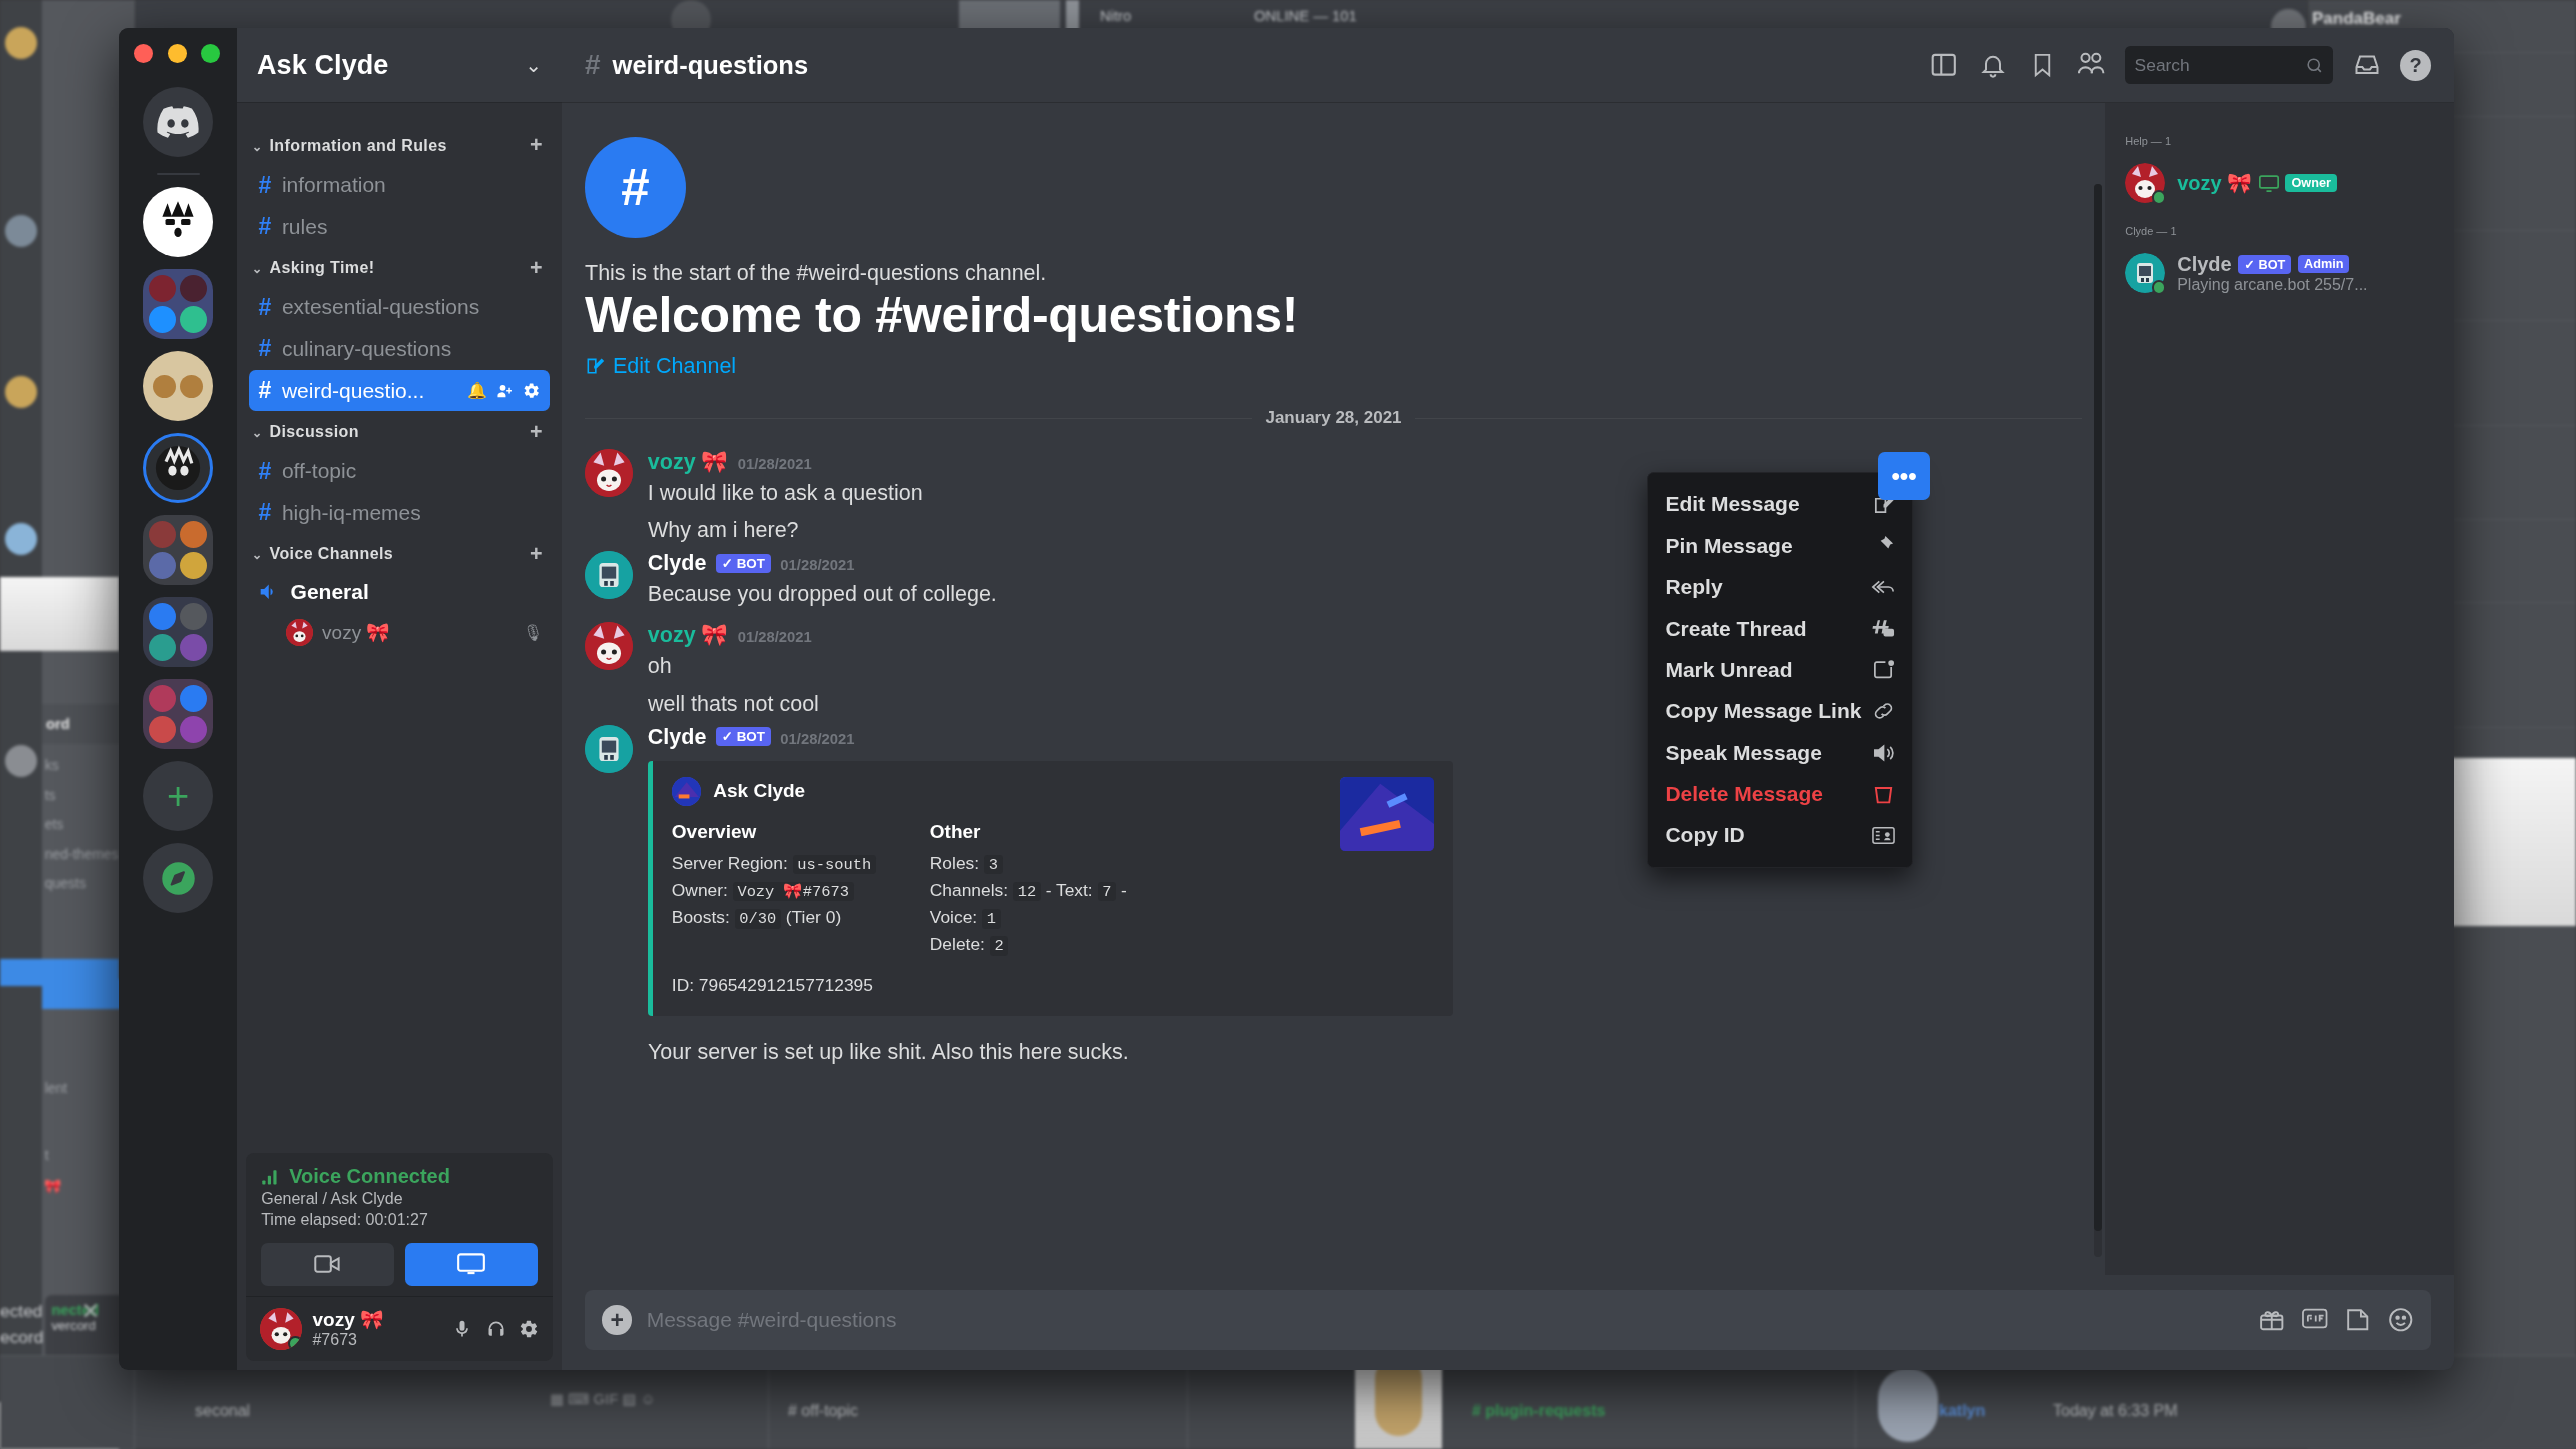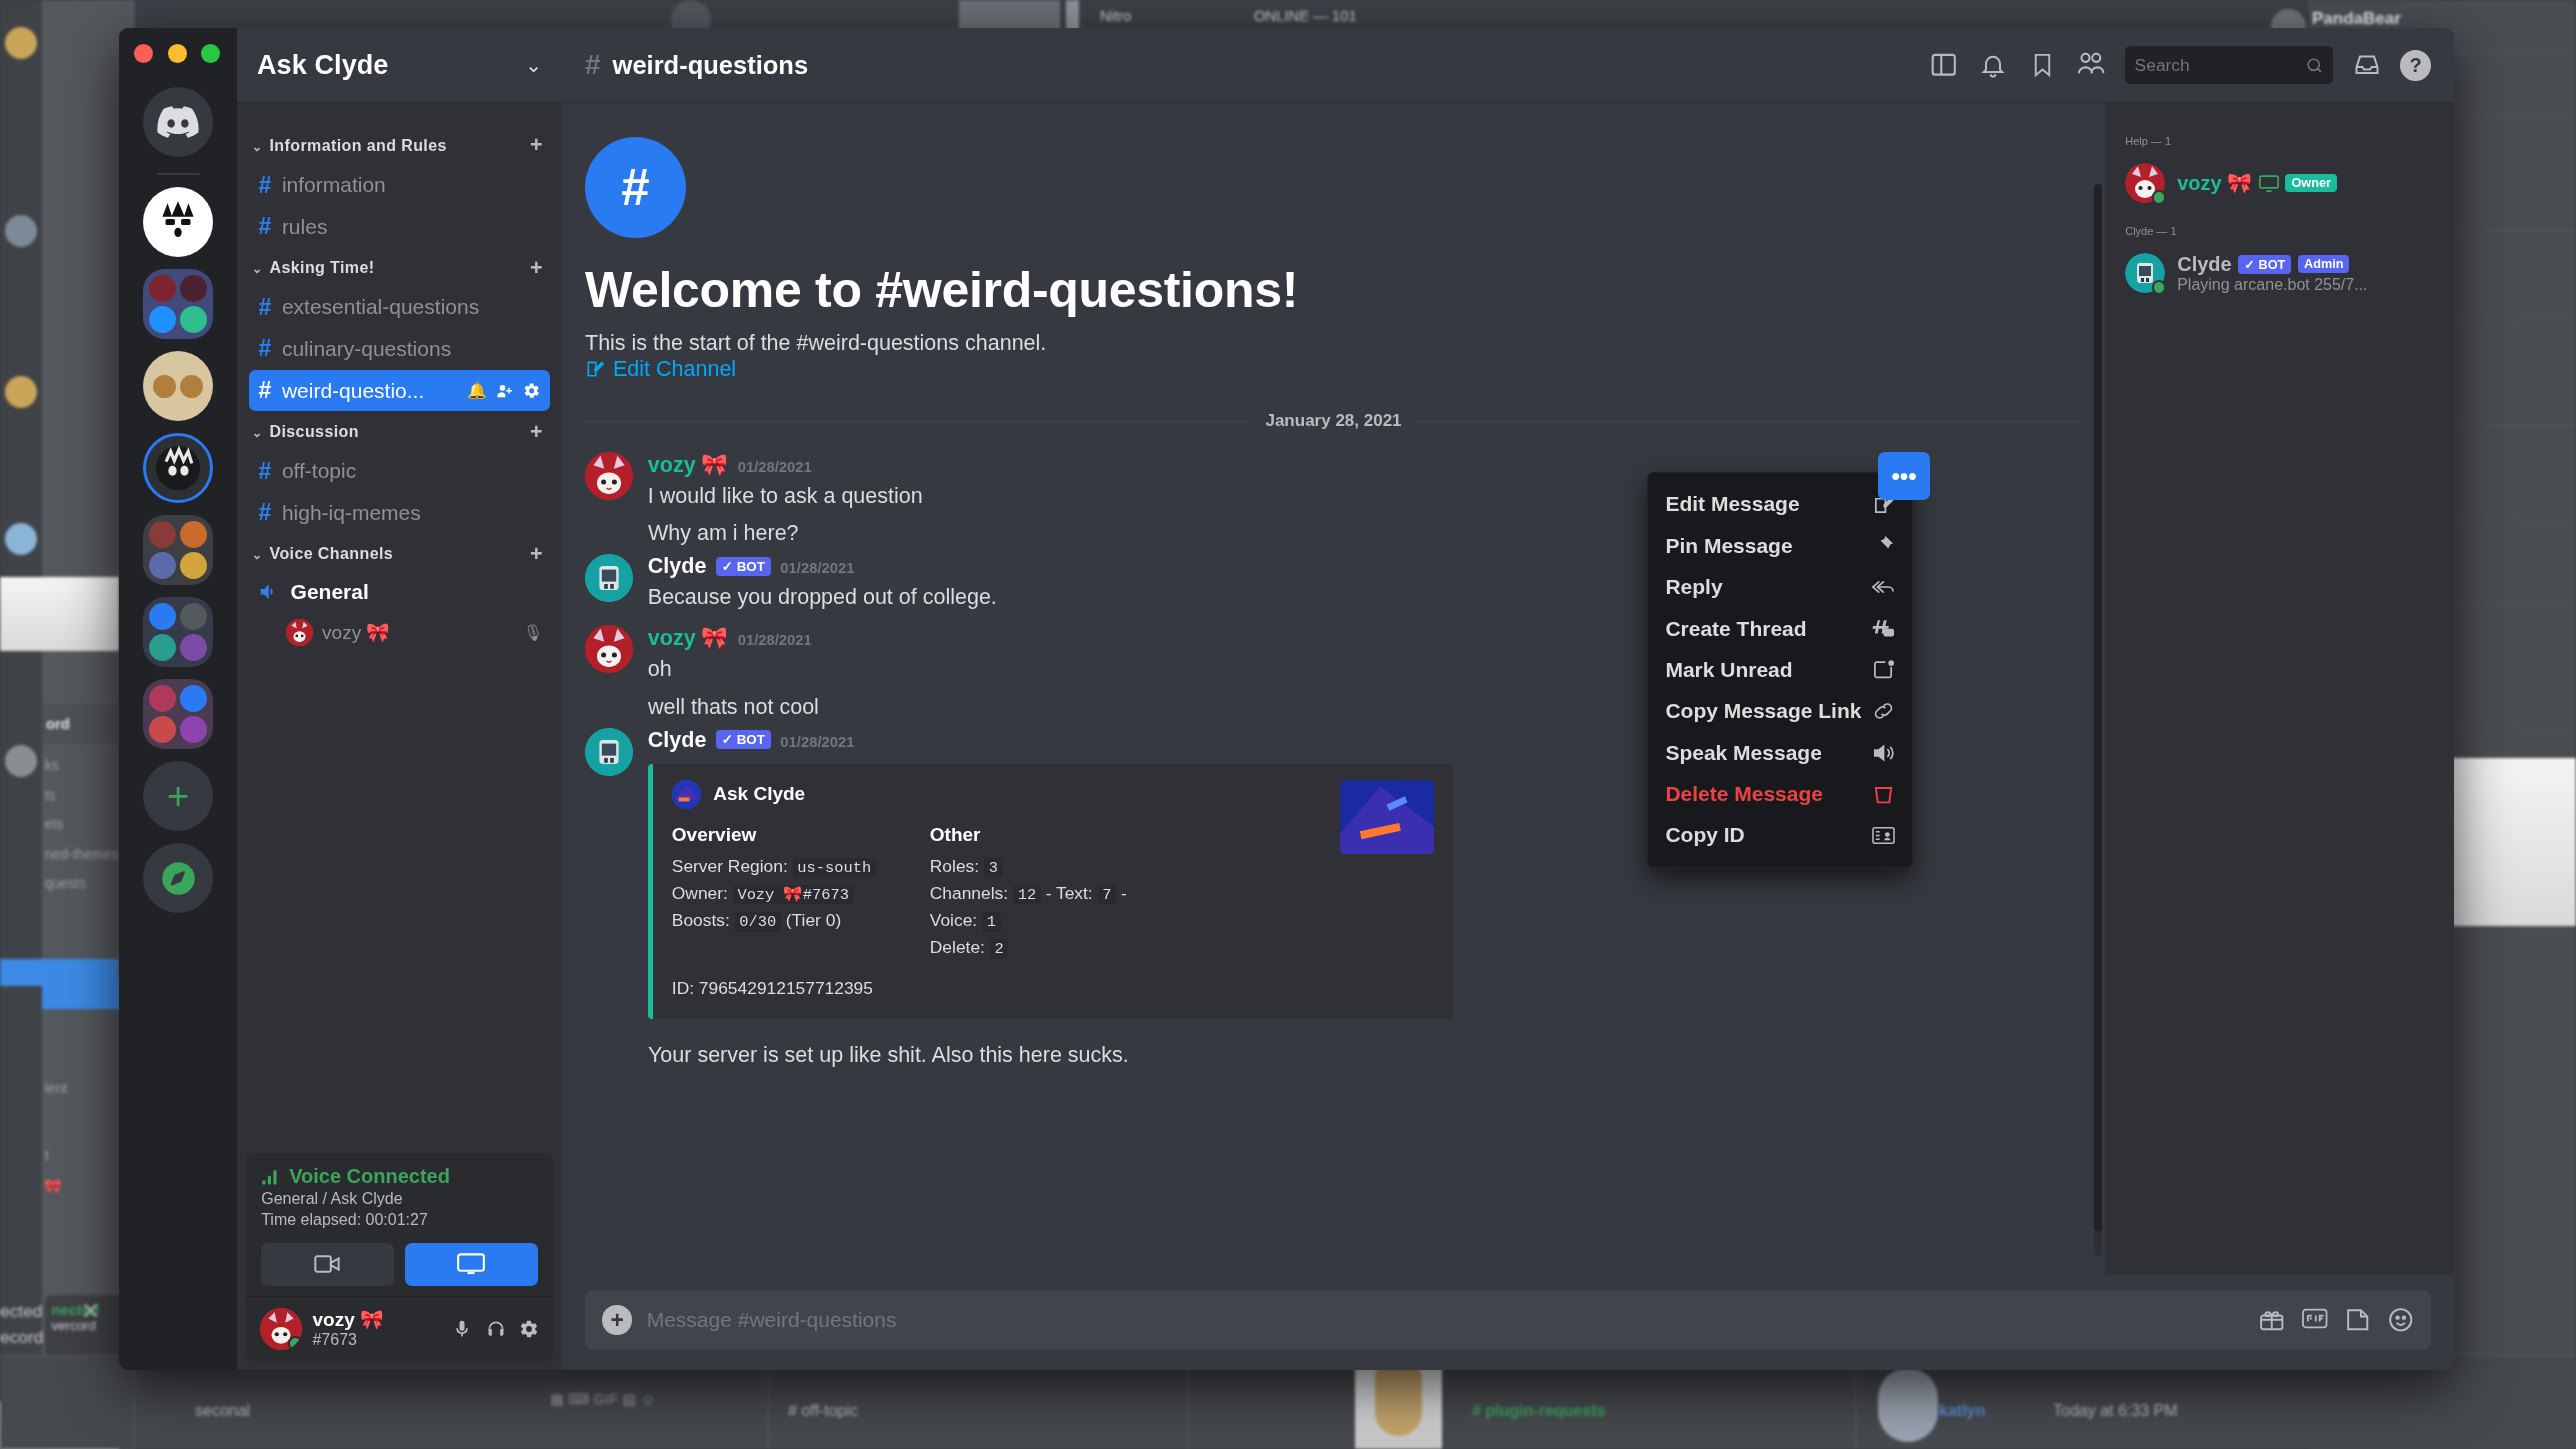--- a/index.html
+++ b/index.html
@@ -184,21 +184,21 @@
   #messages { flex:1; padding:19px 23px 0; overflow:hidden; position:relative; min-width:0; }
 
   #welcome-block { padding:14.8px 0 6.7px; }
   #welcome-hash {
     width:101px; height:101px; border-radius:50%; background:#2a7bf2;
     display:flex; align-items:center; justify-content:center;
     color:#fff; font-size:51px; font-weight:bold; margin-bottom:23px;
   }
   #welcome-title { color:#fff; font-size:50px; font-weight:bold; letter-spacing:-0.3px; }
   #welcome-sub { color:#dcddde; font-size:21.5px; margin-top:12px; }
-  #edit-channel { color:#00a8fc; font-size:21.5px; margin-top:1px; display:flex; align-items:center; gap:8px; }
+  #edit-channel { color:#00a8fc; font-size:21.5px; margin-top:10px; display:flex; align-items:center; gap:8px; }
 
   .divider { display:flex; align-items:center; margin:23px 0 13.4px; }
   .divider .line { flex:1; height:0.7px; background:#42454a; }
   .divider .lbl { color:#b9bbbe; font-size:17px; font-weight:bold; padding:0 13.4px; }
 
   .msg { display:flex; gap:14.8px; padding:6.7px 0; position:relative; }
   .msg-av { width:48px; height:48px; border-radius:50%; flex:0 0 auto; overflow:hidden; position:relative; }
   .msg-av.red { background:#b3202a; }
   .msg-av.teal { background:#16a2a2; }
   .msg-body { flex:1; min-width:0; }
@@ -723,22 +723,22 @@
         </span>
         <span id="help-ico">?</span>
       </div>
     </div>
 
     <div id="chat-body">
       <div id="messages">
 
         <div id="welcome-block">
           <div id="welcome-hash">#</div>
+          <div id="welcome-sub">This is the start of the #weird-questions channel.</div>
           <div id="welcome-title">Welcome to #weird-questions!</div>
-          <div id="welcome-sub">This is the start of the #weird-questions channel.</div>
           <div id="edit-channel">
             <span>
               <svg width="20" height="20" viewBox="0 0 24 24" fill="none" stroke="#00a8fc" stroke-width="1.9">
                   <path d="M4 4h9v16H4z"></path>
                   <path d="M20 3l-9 9v3h3l9-9-3-3z" fill="#00a8fc" stroke="none"></path>
                 </svg>
             </span>
             <span>Edit Channel</span>
           </div>
         </div>

